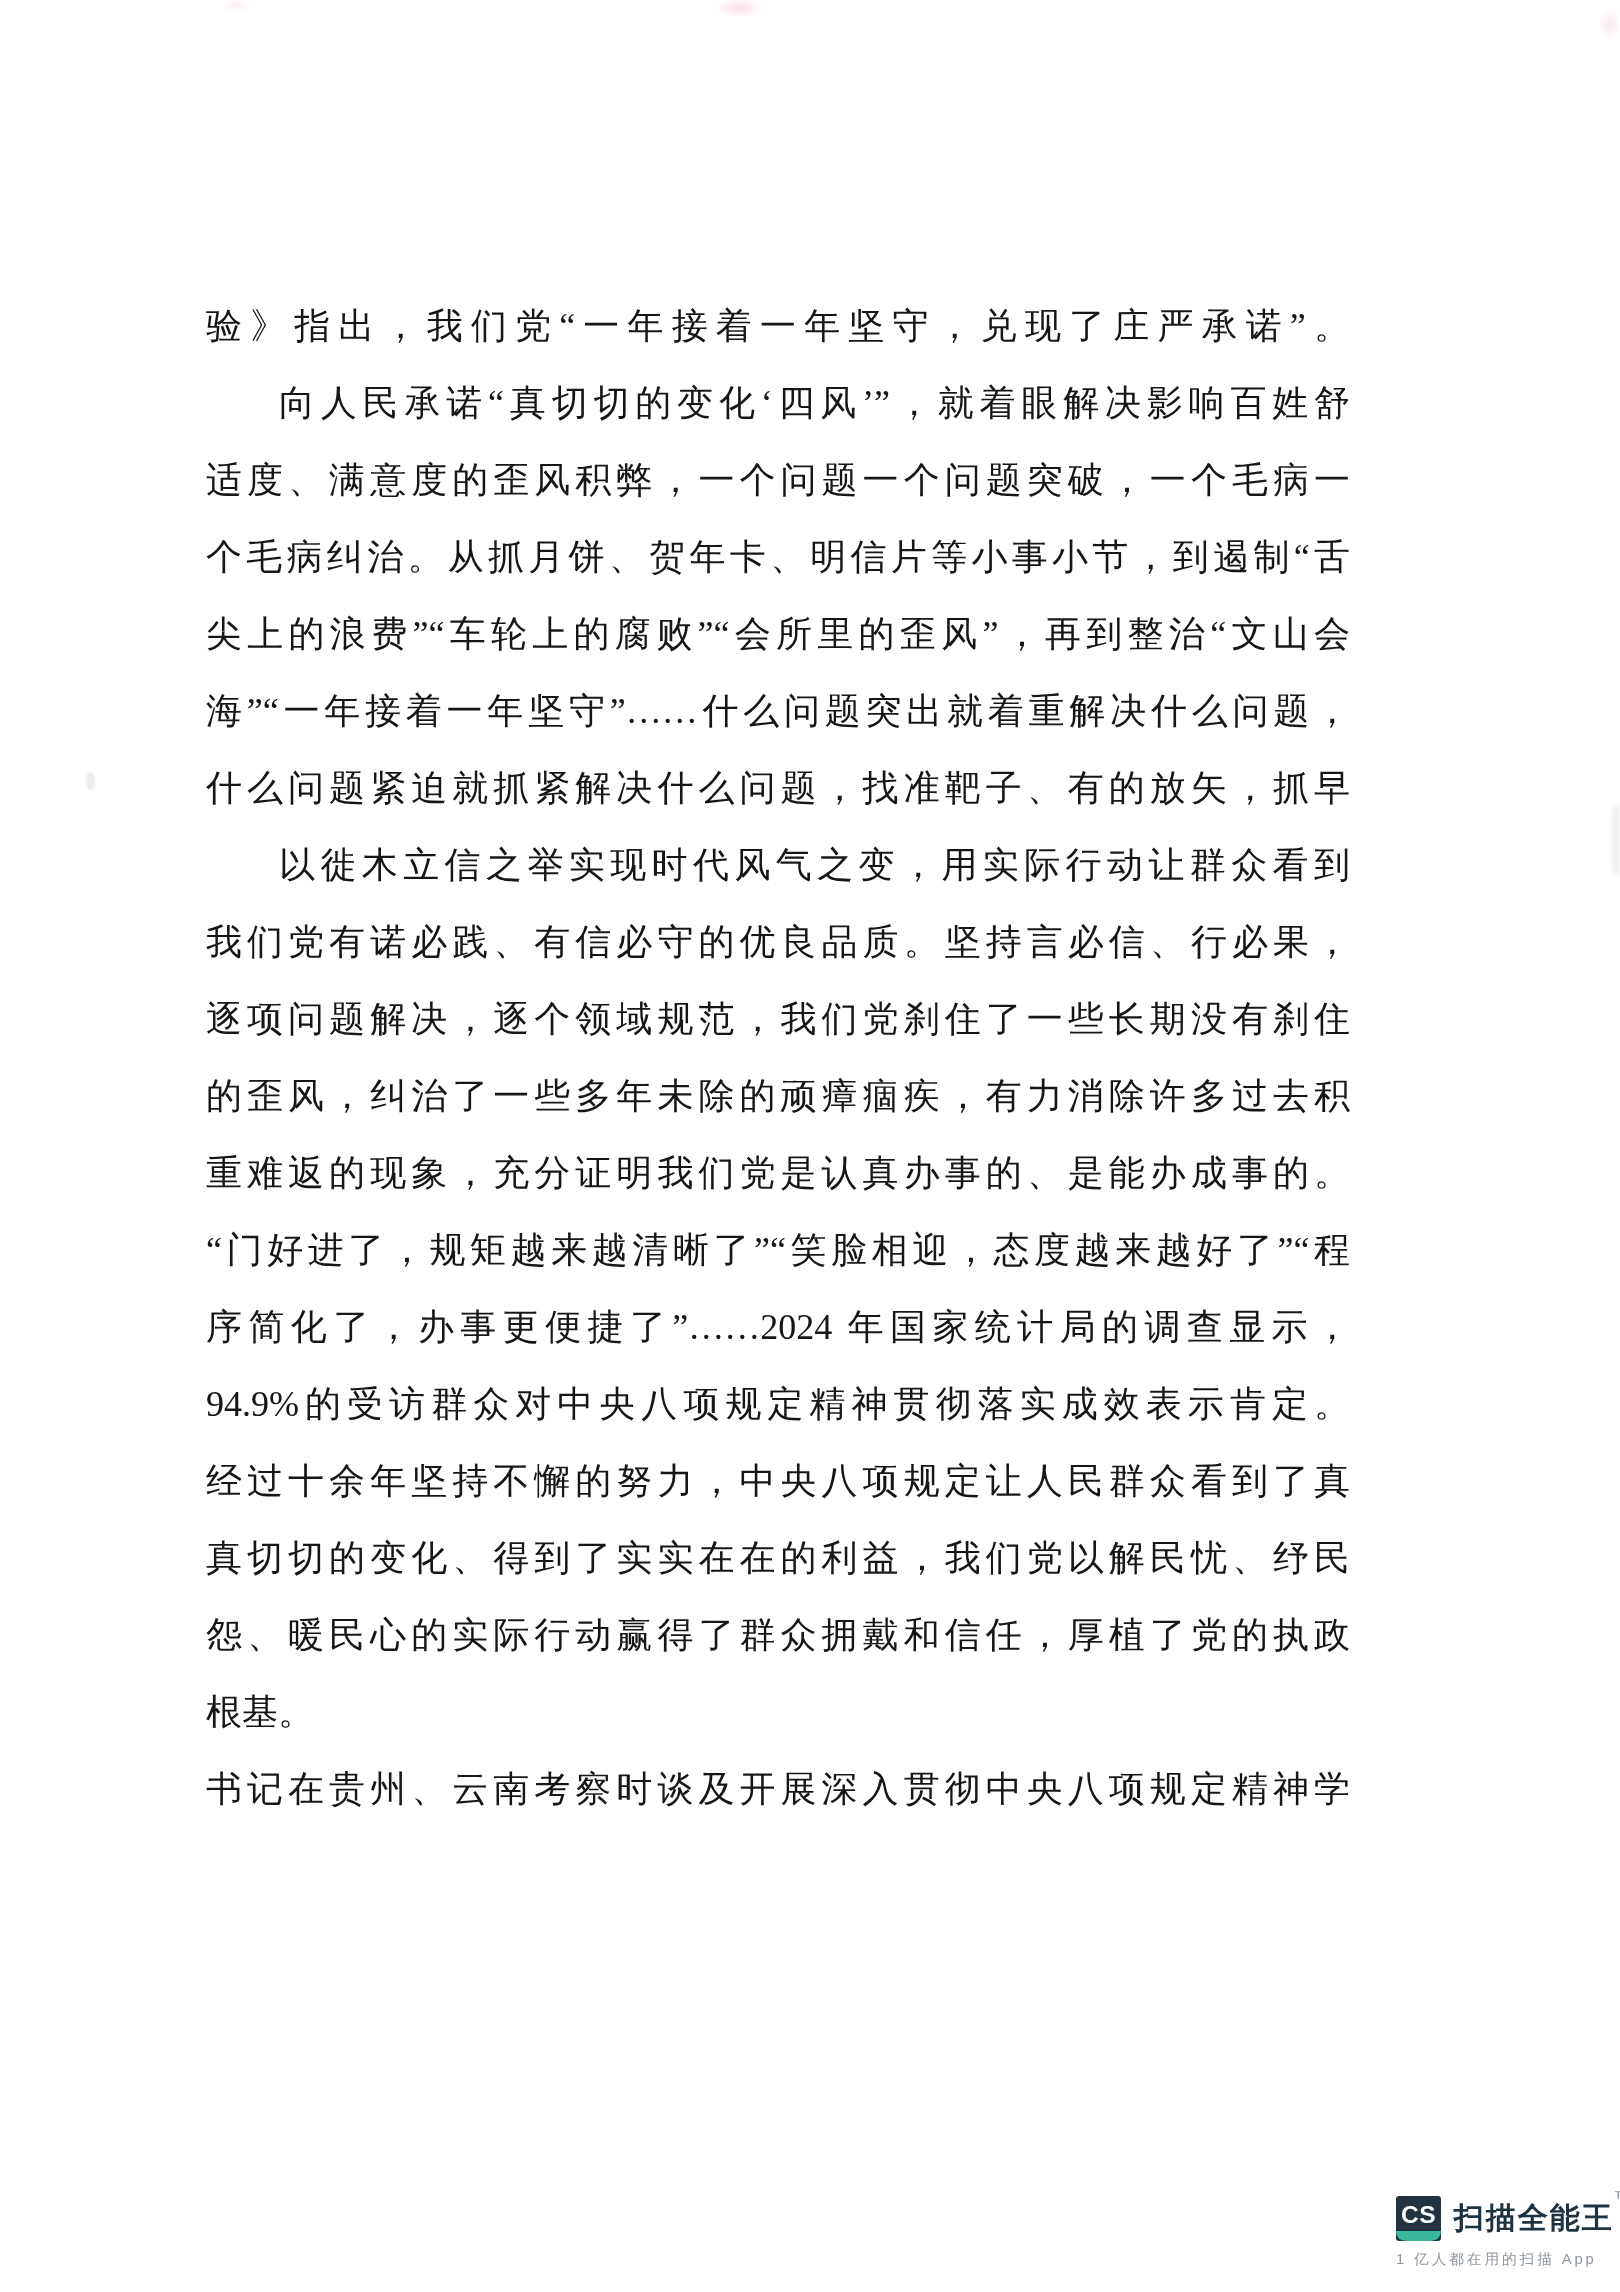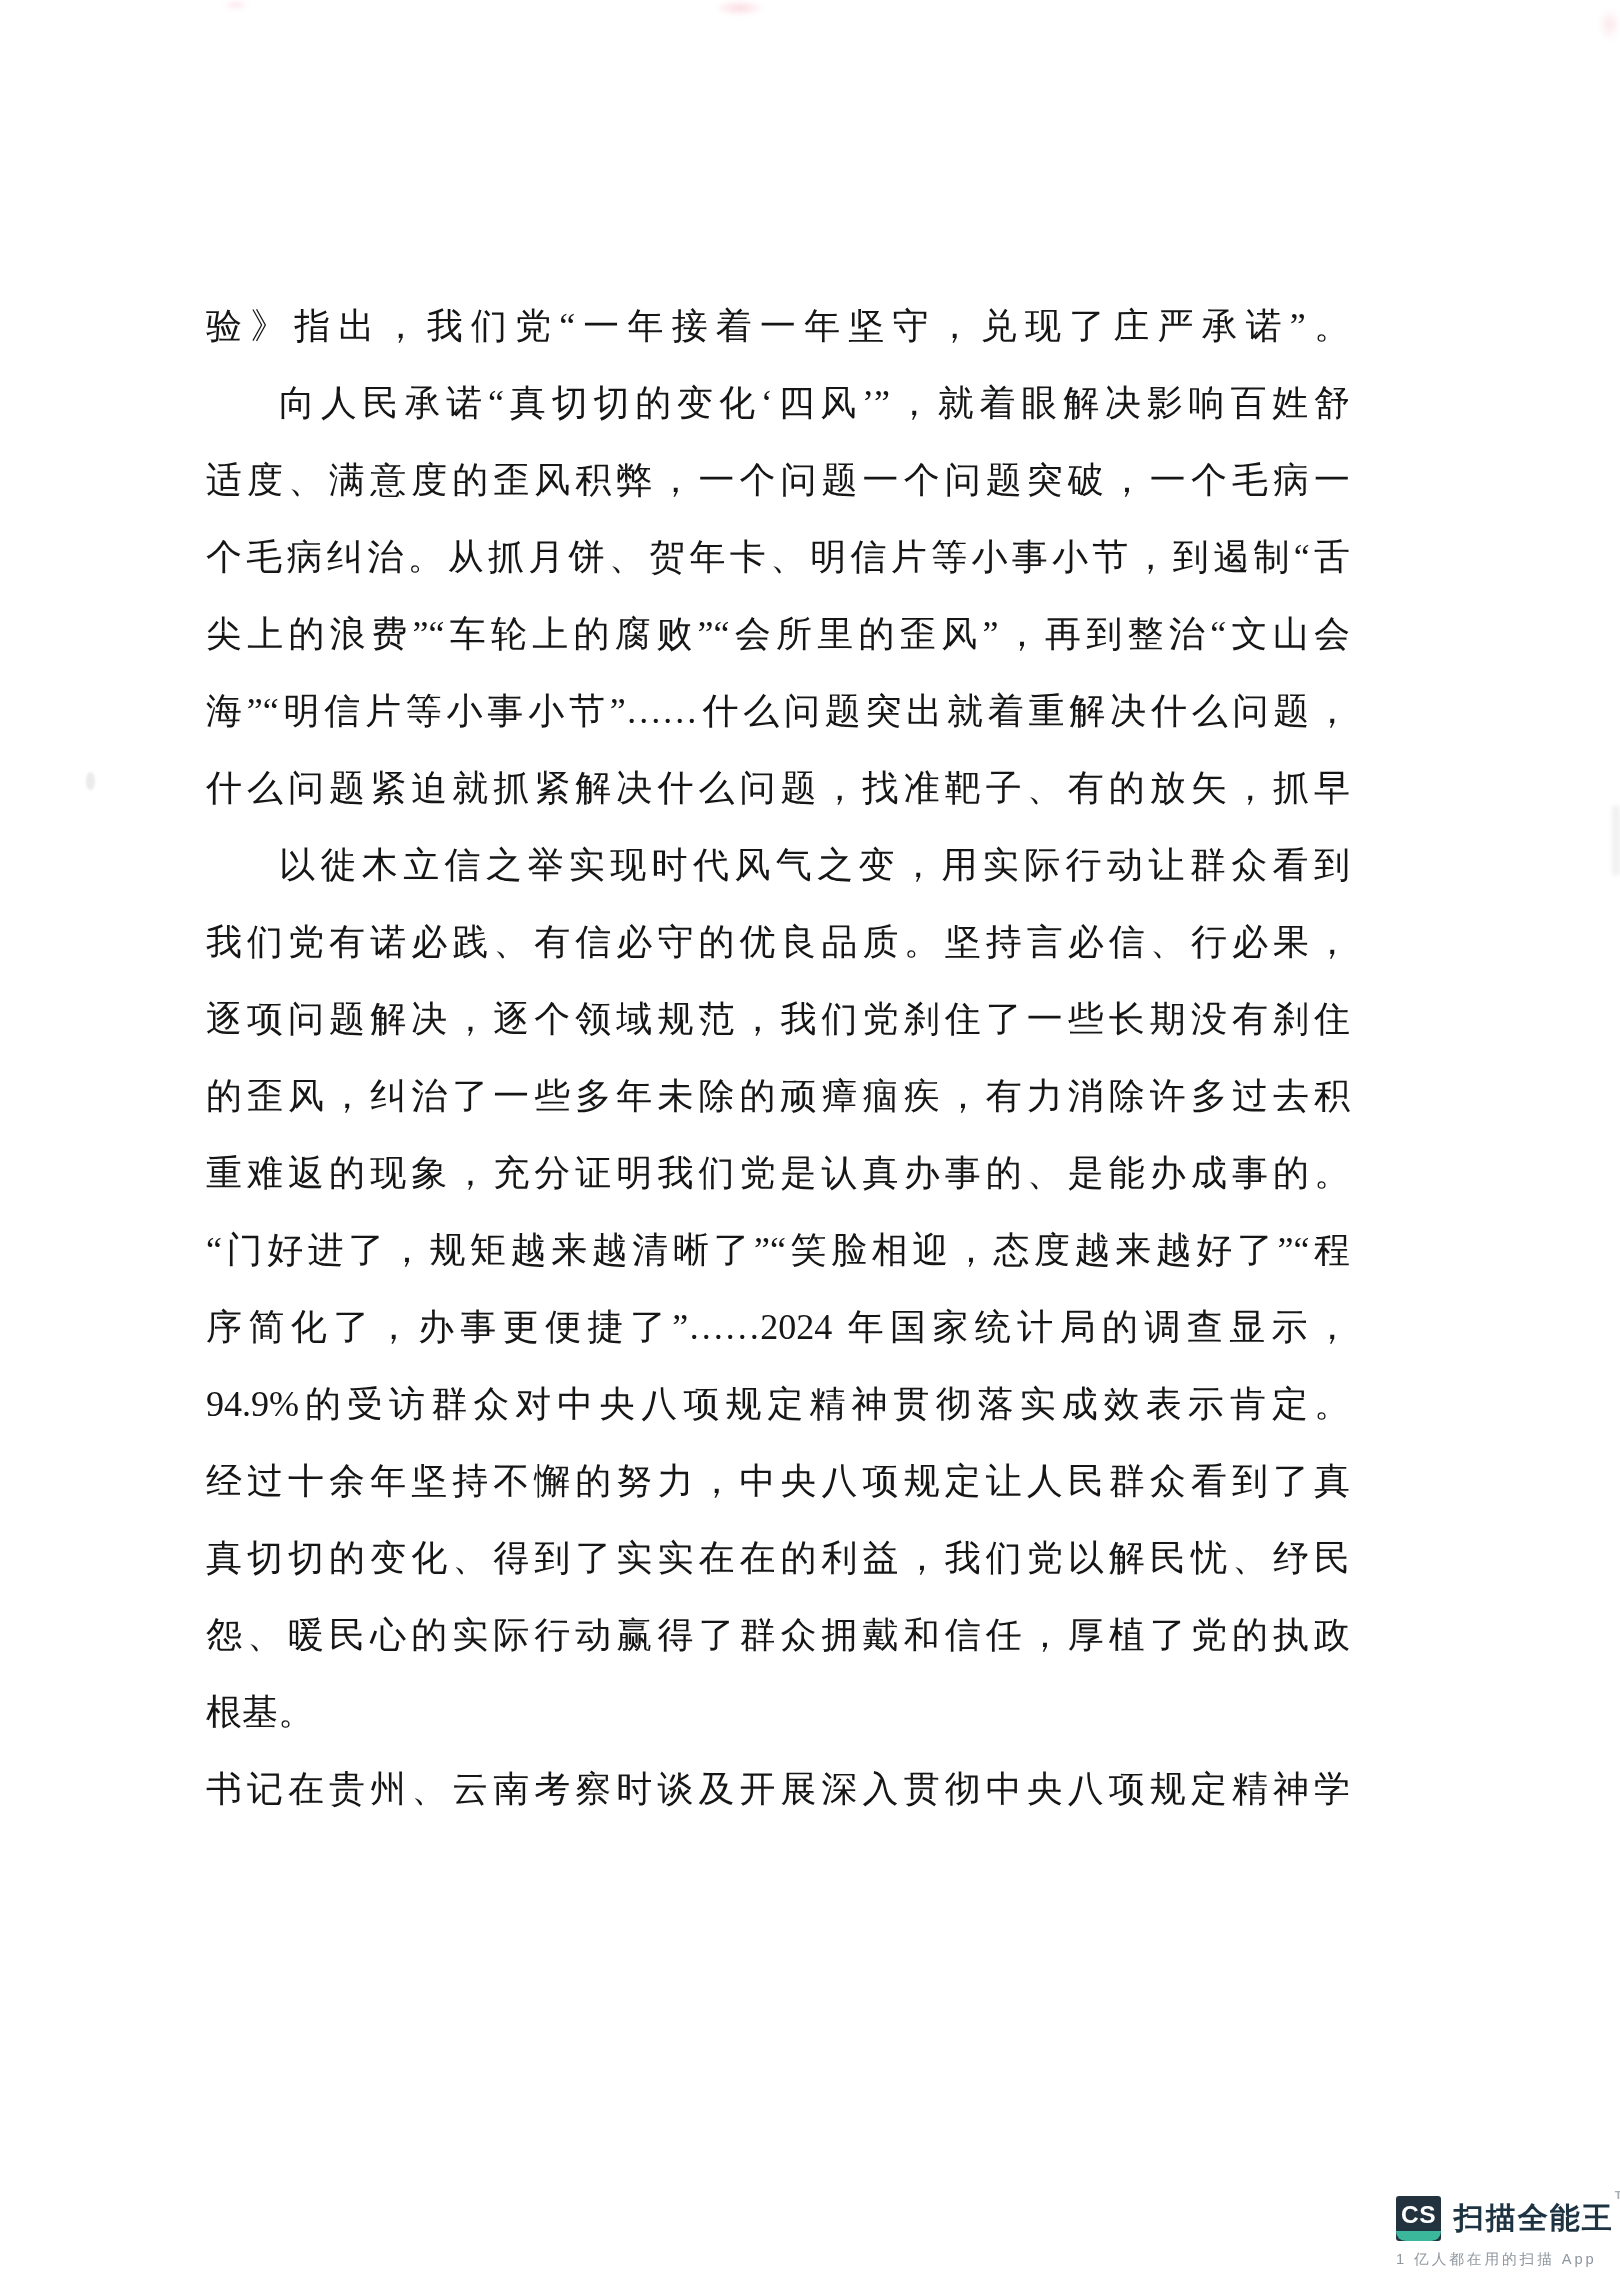--- a/index.html
+++ b/index.html
@@ -128,21 +128,21 @@
 <div class="artifact smudge-pink-3"></div>
 <div class="artifact smudge-gray-1"></div>
 <div class="artifact smudge-gray-2"></div>
 
 <div class="doc-body">
     <div class="line just">验》指出，我们党“一年接着一年坚守，兑现了庄严承诺”。</div>
     <div class="line just indent">向人民承诺“真切切的变化‘四风’”，就着眼解决影响百姓舒</div>
     <div class="line just">适度、满意度的歪风积弊，一个问题一个问题突破，一个毛病一</div>
     <div class="line just">个毛病纠治。从抓月饼、贺年卡、明信片等小事小节，到遏制“舌</div>
     <div class="line just">尖上的浪费”“车轮上的腐败”“会所里的歪风”，再到整治“文山会</div>
-    <div class="line just">海”“明信片等小事小节”……什么问题突出就着重解决什么问题，</div>
+    <div class="line just">海”“一年接着一年坚守”……什么问题突出就着重解决什么问题，</div>
     <div class="line just">什么问题紧迫就抓紧解决什么问题，找准靶子、有的放矢，抓早</div>
     <div class="line just indent">以徙木立信之举实现时代风气之变，用实际行动让群众看到</div>
     <div class="line just">我们党有诺必践、有信必守的优良品质。坚持言必信、行必果，</div>
     <div class="line just">逐项问题解决，逐个领域规范，我们党刹住了一些长期没有刹住</div>
     <div class="line just">的歪风，纠治了一些多年未除的顽瘴痼疾，有力消除许多过去积</div>
     <div class="line just">重难返的现象，充分证明我们党是认真办事的、是能办成事的。</div>
     <div class="line just">“门好进了，规矩越来越清晰了”“笑脸相迎，态度越来越好了”“程</div>
     <div class="line just">序简化了，办事更便捷了”……2024 年国家统计局的调查显示，</div>
     <div class="line just">94.9%的受访群众对中央八项规定精神贯彻落实成效表示肯定。</div>
     <div class="line just">经过十余年坚持不懈的努力，中央八项规定让人民群众看到了真</div>

